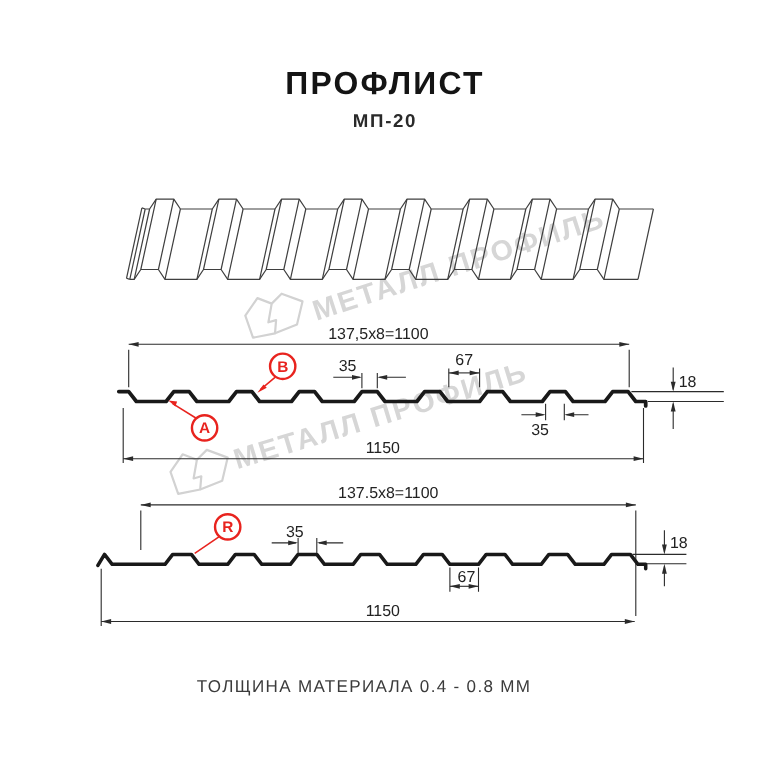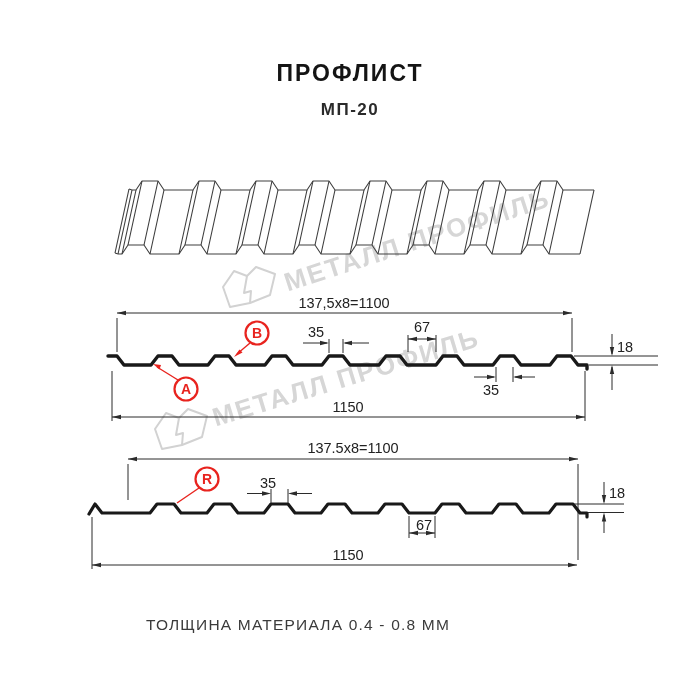--- a/index.html
+++ b/index.html
@@ -1,23 +1,23 @@
 <!DOCTYPE html>
 <html><head>
 <meta charset="utf-8">
 <style>
   html,body{margin:0;padding:0;background:#ffffff;}
   .stage{position:relative;width:700px;height:700px;background:#ffffff;overflow:hidden;
          font-family:"Liberation Sans","DejaVu Sans",sans-serif;}
   .title{position:absolute;left:0;top:60px;width:700px;text-align:center;
-         font-size:23px;font-weight:800;letter-spacing:2px;color:#141414;}
+         font-size:29px;font-weight:800;letter-spacing:2px;color:#141414;}
   .subtitle{position:absolute;left:0;top:100px;width:700px;text-align:center;
          font-size:17px;font-weight:600;letter-spacing:1.5px;color:#2a2a2a;}
   .footer-note{position:absolute;left:0;top:616px;width:596px;text-align:center;
-         font-size:15.5px;font-weight:500;letter-spacing:1.2px;color:#3b3b3b;}
+         font-size:15.5px;font-weight:500;letter-spacing:1.2px;color:#3b3b3b;padding-left:33px;}
   .wm-text{position:absolute;white-space:nowrap;font-weight:700;font-size:26px;
          letter-spacing:2px;color:#d6d6d6;transform-origin:0 50%;z-index:1;}
   .wm1{left:285px;top:268px;height:30px;line-height:30px;transform:rotate(-18deg);}
   .wm2{left:213px;top:403px;height:30px;line-height:30px;transform:rotate(-17deg);}
   .wm-logo{position:absolute;z-index:1;}
   .wm-logo.l1{left:220px;top:263px;}
   .wm-logo.l2{left:152px;top:405px;}
   svg.draw{position:absolute;left:0;top:0;z-index:2;}
   .dim-text{font-size:14.5px;fill:#222222;}
   .dim-text-mid{font-size:14.5px;fill:#222222;text-anchor:middle;}

